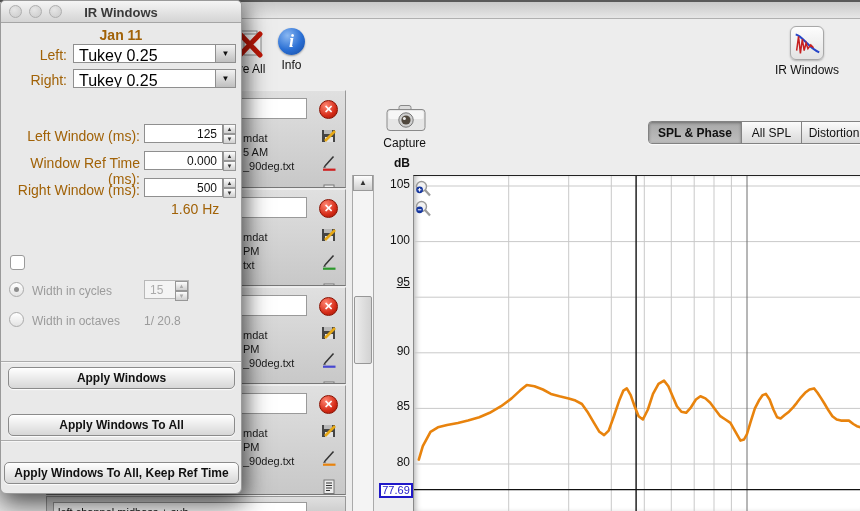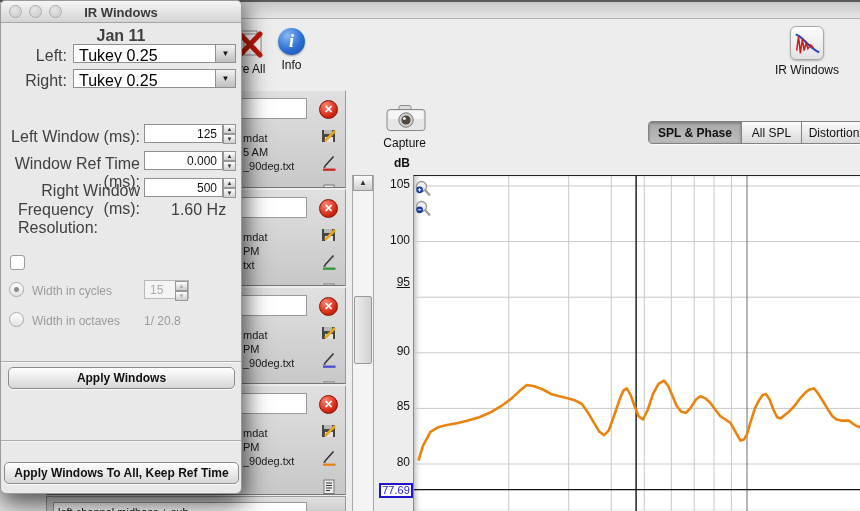--- a/index.html
+++ b/index.html
@@ -74,21 +74,21 @@
   #dialog { left:0; top:0; width:242px; height:494px; background:#e9e9e9;
     border:1px solid #9a9a9a; border-radius:5px 5px 6px 6px;
     box-shadow:0 12px 30px rgba(0,0,0,.5), 4px 4px 18px rgba(0,0,0,.35); z-index:50; }
   #dialog-titlebar { position:absolute; left:0; top:0; right:0; height:22px;
     background:linear-gradient(#f5f5f5,#d4d4d4); border-bottom:1px solid #a5a5a5;
     border-radius:5px 5px 0 0; }
   #dialog-title { position:absolute; width:100%; text-align:center; top:4px;
     font-size:13px; color:#3a3a3a; font-weight:bold; }
   .tlight { position:absolute; top:4px; width:13px; height:13px; border-radius:50%;
     background:radial-gradient(circle at 38% 32%, #e6e6e6, #cacaca); border:1px solid #aeaeae; }
-  .dlabel { position:absolute; font-size:16px; color:#404040; text-align:right; }
+  .dlabel { position:absolute; font-size:14px; color:#a16207; text-align:right; }
   .dselect { position:absolute; height:19px; background:#fff; border:1px solid #8f8f8f; display:flex; }
   .dselect .val { flex:1; font-size:16px; padding:2px 5px; white-space:nowrap; overflow:hidden; }
   .dselect .arrowbtn { width:20px; background:linear-gradient(#f2f2f2,#bfbfbf);
     border-left:1px solid #8f8f8f; font-size:8px; color:#111; text-align:center; line-height:18px; }
   .numfield { position:absolute; height:19px; background:#fff; border:1px solid #8f8f8f;
     font-size:12px; text-align:right; padding:2px 5px; color:#111; }
   .spinner { position:absolute; width:13px; height:19px; display:flex; flex-direction:column; }
   .spinner div { flex:1; background:linear-gradient(#fdfdfd,#cfcfcf); border:1px solid #979797;
     font-size:6px; color:#333; text-align:center; line-height:8px; }
   .dcheckbox { position:absolute; width:15px; height:15px; background:#fff;
@@ -371,34 +371,34 @@
     <div>▼</div>
   </div>
 
   <div class="dlabel" style="left:0; top:181px; width:139px;">Right Window (ms):</div>
   <div class="numfield" style="left:143px; top:177px; width:79px;">500</div>
   <div class="spinner" style="left:222px; top:177px;">
     <div>▲</div>
     <div>▼</div>
   </div>
 
-  <div class="dlabel" style="left:17px; top:200px; width:150px; text-align:left;">Frequency Resolution:</div>
   <div class="dlabel" style="left:170px; top:200px; width:60px; text-align:left;">1.60 Hz</div>
 
   <div class="dcheckbox" style="left:9px; top:254px;"></div>
 
   <div class="dradio sel" style="left:8px; top:281px;"></div>
   <div class="graylbl" style="left:31px; top:283px;">Width in cycles</div>
   <div class="numfield" style="left:143px; top:279px; width:45px; background:#f4f4f4; border-color:#b8b8b8; color:#ababab; text-align:left;">15</div>
   <div class="spinner" style="left:174px; top:280px; height:17px;">
     <div style="color:#aaa">▲</div>
     <div style="color:#aaa">▼</div>
   </div>
 
   <div class="dradio" style="left:8px; top:311px;"></div>
   <div class="graylbl" style="left:31px; top:313px;">Width in octaves</div>
   <div class="graylbl" style="left:143px; top:313px;">1/ 20.8</div>
 
   <div class="dsep" style="top:360px;"></div>
   <div class="dbtn" style="left:7px; top:366px; width:227px;">Apply Windows</div>
+  <div class="dbtn" style="left:7px; top:413px; width:227px;">Apply Windows To All</div>
   <div class="dsep" style="top:439px;"></div>
   <div class="dbtn" style="left:3px; top:461px; width:235px;">Apply Windows To All, Keep Ref Time</div>
 </div>
 
 </body></html>

